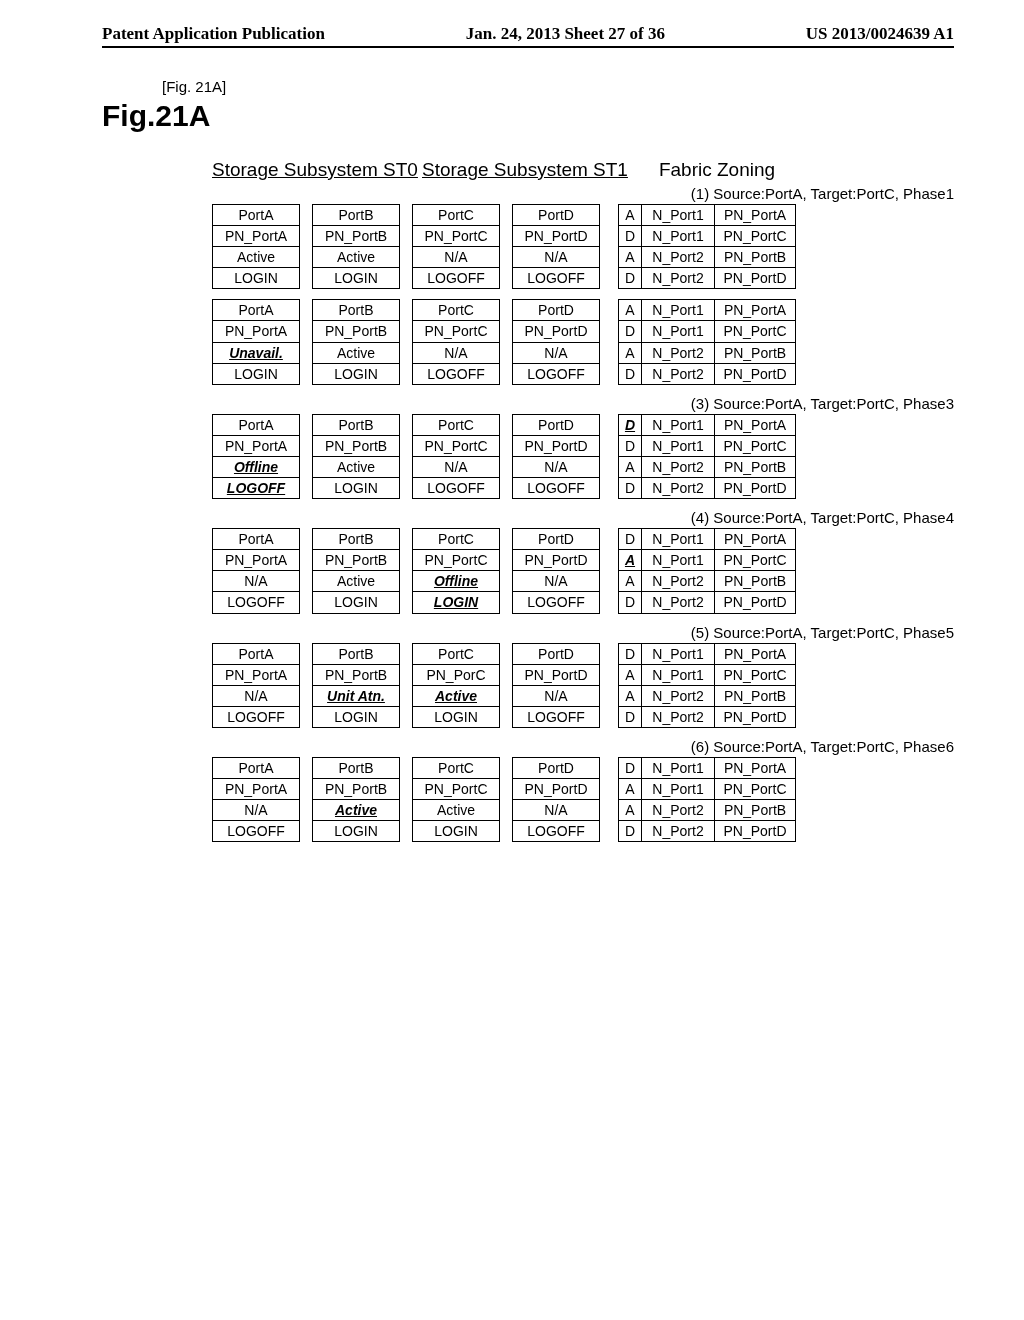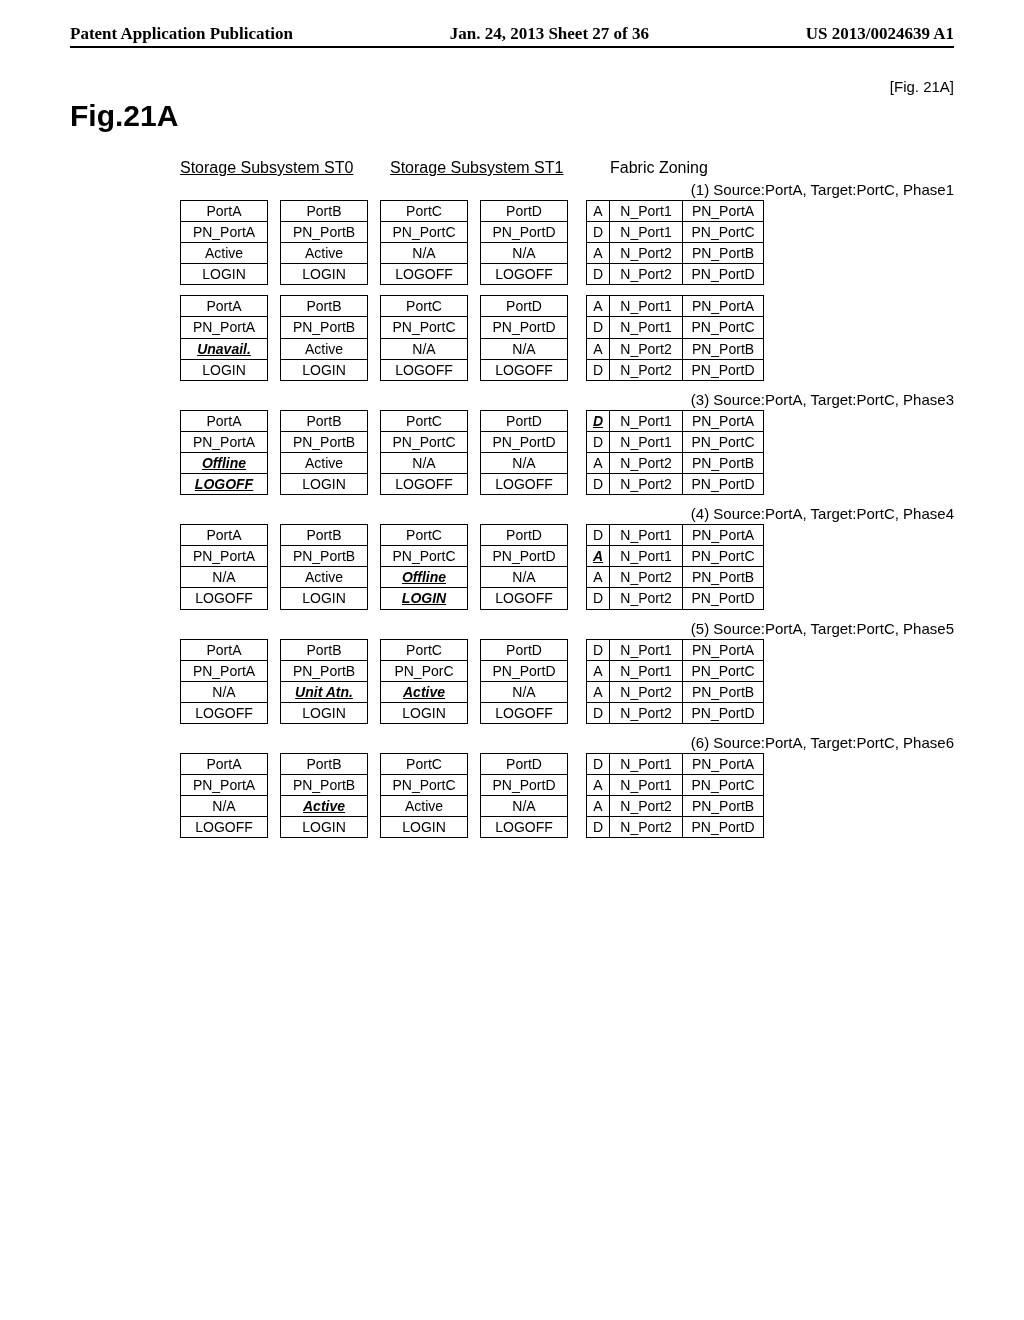--- a/index.html
+++ b/index.html
@@ -6,58 +6,58 @@
     margin: 0;
     padding: 0;
     background: #fff;
     font-family: "Times New Roman", Times, serif;
     font-size: 15px;
     color: #000;
     width: 1024px;
   }
   .page {
     padding: 24px 70px 24px 70px;
+    margin-left: 32px;
   }
   .header {
     display: flex;
     justify-content: space-between;
     font-weight: bold;
     font-size: 17px;
     border-bottom: 2px solid #000;
     padding-bottom: 2px;
     margin-bottom: 30px;
   }
   .header .mid { }
   .header .right { text-align: center; }
   .figlabel-small {
     font-family: Arial, Helvetica, sans-serif;
     font-size: 15px;
     margin-left: 60px;
-    text-align: right;
   }
   .figtitle {
     font-family: Arial, Helvetica, sans-serif;
     font-size: 30px;
     font-weight: bold;
     text-align: left;
     margin: 4px 0 26px 0;
   }
   .content {
     margin-left: 110px;
     font-family: Arial, Helvetica, sans-serif;
   }
   .section-heads {
     display: flex;
     gap: 0;
-    font-size: 16px;
+    font-size: 19px;
     margin-bottom: 4px;
   }
   .sh1 { width: 210px; text-decoration: underline; }
   .sh2 { width: 220px; text-decoration: underline; }
-  .sh3 { width: 150px; }
+  .sh3 { width: 150px; text-align: center; }
   .phase-block { margin-bottom: 10px; }
   .phase-label {
     font-size: 15px;
     margin-bottom: 2px;
     text-align: right;
   }
   .phase-row {
     display: flex;
     align-items: flex-end;
     gap: 12px;

